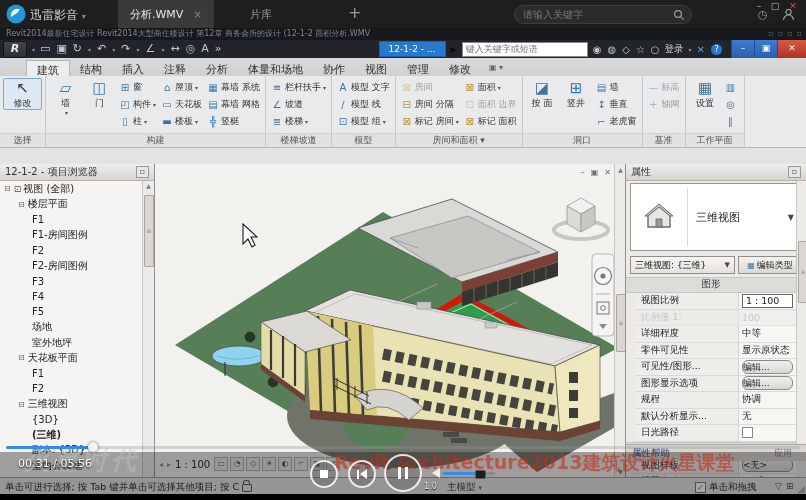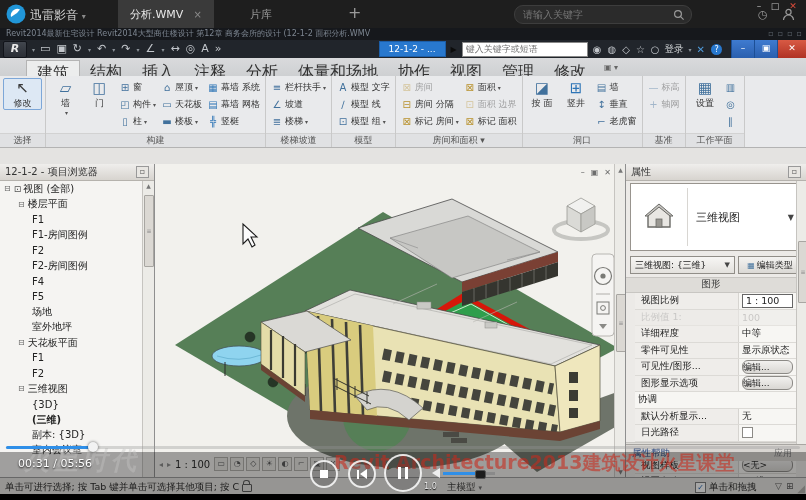--- a/index.html
+++ b/index.html
@@ -36,21 +36,21 @@
   #qsearch{width:118px;height:13px;font-size:9px;color:#555;background:#fff;border:1px solid #888;font-family:inherit;padding:0 3px;}
   #signin{color:#d5d8db;font-size:9.5px;}
   .tic{color:#c2c6cb;font-size:10px;}
   .tic.x{color:#4f9bdc;font-weight:bold;}
   .tic.help{display:inline-block;width:11px;height:11px;border-radius:50%;background:#2878ce;color:#fff;font-size:8px;text-align:center;line-height:11px;}
   #rwin{display:flex;height:18px;margin-left:4px;}
   #rwin .wbtn{width:22px;height:18px;background:linear-gradient(#3f7bd0,#2a5fae);color:#fff;font-size:9px;text-align:center;line-height:17px;border-left:1px solid #1c4f96;}
   #rwin .wbtn.close{width:28px;background:linear-gradient(#d85a44,#b03224);}
   
   #rtabs{left:0;top:58px;width:806px;height:18px;background:linear-gradient(#d9dadc,#ced0d2);display:flex;align-items:flex-end;padding-left:26px;box-sizing:border-box;}
-  .rtab{font-size:16px;color:#333;padding:2px 10px;height:16px;box-sizing:border-box;}
+  .rtab{font-size:11px;color:#333;padding:2px 10px;height:16px;box-sizing:border-box;}
   .rtab.active{background:#eceded;border:1px solid #b4b4b4;border-bottom:none;}
   
   #ribbon{left:0;top:76px;width:806px;height:72px;background:#e9eaec;border-bottom:1px solid #b3b3b3;display:flex;box-sizing:border-box;overflow:hidden;}
   .rpanel{display:flex;flex-direction:column;border-right:1px solid #c9c9c9;height:71px;}
   .rbody{flex:1;display:flex;align-items:flex-start;padding:2px 3px 0 3px;gap:1px;}
   .rbig{width:33px;display:flex;flex-direction:column;align-items:center;font-size:9px;color:#333;padding-top:2px;line-height:10px;text-align:center;}
   .rbig .ric{font-size:15px;line-height:17px;height:18px;}
   .rbig.sel{background:#dde8f4;border:1px solid #7da7d8;border-radius:2px;padding:1px 2px;}
   .rcol{display:flex;flex-direction:column;padding-top:1px;}
   .rsm{display:flex;align-items:center;height:17px;font-size:9px;color:#333;white-space:nowrap;padding:0 2px;}
@@ -474,20 +474,23 @@
         <div class="titem" style="padding-left: 32px;">
           <span>F1-房间图例</span>
         </div>
         <div class="titem" style="padding-left: 32px;">
           <span>F2</span>
         </div>
         <div class="titem" style="padding-left: 32px;">
           <span>F2-房间图例</span>
         </div>
         <div class="titem" style="padding-left: 32px;">
+          <span>F3</span>
+        </div>
+        <div class="titem" style="padding-left: 32px;">
           <span>F4</span>
         </div>
         <div class="titem" style="padding-left: 32px;">
           <span>F5</span>
         </div>
         <div class="titem" style="padding-left: 32px;">
           <span>场地</span>
         </div>
         <div class="titem" style="padding-left: 32px;">
           <span>室外地坪</span>
@@ -734,20 +737,21 @@
             <span class="btn">编辑...</span>
           </div>
         </div>
         <div class="prow">
           <div class="plab">图形显示选项</div>
           <div class="pval">
             <span class="btn">编辑...</span>
           </div>
         </div>
         <div class="prow">
+          <div class="plab">规程</div>
           <div class="pval">协调</div>
         </div>
         <div class="prow">
           <div class="plab">默认分析显示...</div>
           <div class="pval">无</div>
         </div>
         <div class="prow">
           <div class="plab">日光路径</div>
           <div class="pval">
             <span class="cb"></span>

